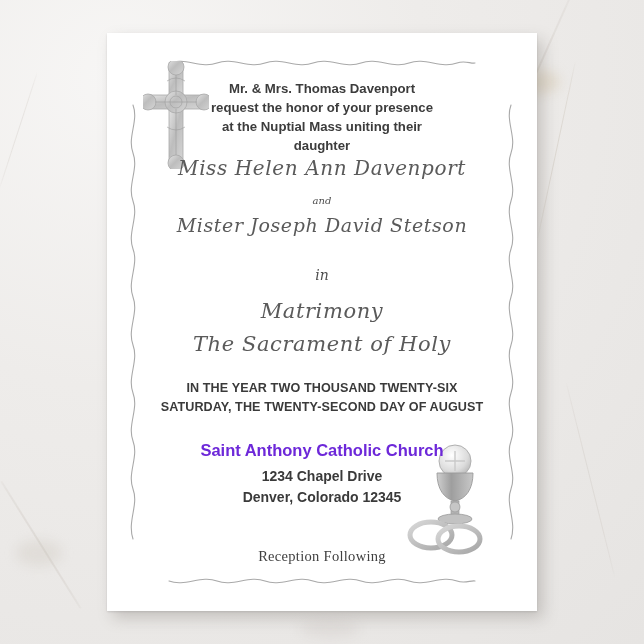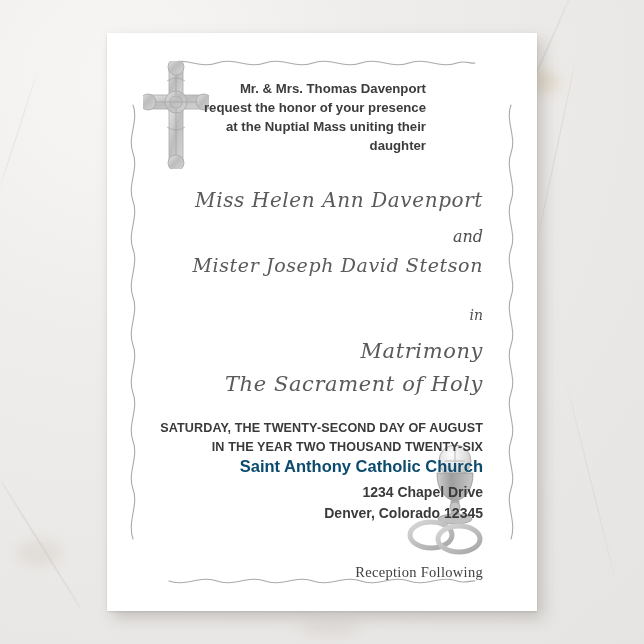--- a/index.html
+++ b/index.html
@@ -62,24 +62,24 @@
     pointer-events: none;
   }
   .sq-left { left: 18px; top: 70px; }
   .sq-right { right: 18px; top: 70px; }
   .sq-top { left: 60px; top: 22px; }
   .sq-bottom { left: 60px; bottom: 22px; }
 
   
   .content {
     position: absolute;
-    left: 30px;
+    left: 42px;
     top: 42px;
     width: 346px;
-    text-align: right;
+    text-align: center;
     color: #4a4a4a;
   }
 
   .para-header {
     font-family: "Liberation Sans", sans-serif;
     font-size: 13.2px;
     line-height: 19px;
     font-weight: 700;
     color: #3c3c3c;
     margin: 0 auto;
@@ -89,27 +89,26 @@
 
   .script {
     font-family: "DejaVu Serif", serif;
     font-style: italic;
     color: #5a5a5a;
     letter-spacing: 0.6px;
   }
 
   .bride {
     font-size: 20px;
-    margin-top: 32px;
     line-height: 26px;
   }
   .and {
     font-family: "DejaVu Serif", serif;
     font-style: italic;
-    font-size: 16px;
+    font-size: 10px;
     color: #4e4e4e;
     margin-top: 14px;
   }
   .groom {
     font-size: 19px;
     margin-top: 6px;
     line-height: 26px;
   }
   .son-line {
     font-family: "Liberation Sans", sans-serif;
@@ -136,21 +135,22 @@
     font-weight: 700;
     color: #3a3a3a;
     line-height: 19px;
     margin-top: 18px;
     letter-spacing: 0.1px;
   }
   .church {
     font-family: "Liberation Sans", sans-serif;
     font-size: 16.5px;
     font-weight: 700;
-    color: #0c4a6e;
+    color: #6d28d9;
+    margin-top: 24px;
   }
   .addr {
     font-family: "Liberation Sans", sans-serif;
     font-size: 14px;
     font-weight: 700;
     color: #3a3a3a;
     line-height: 21px;
     margin-top: 6px;
   }
   .reception {
@@ -289,22 +289,22 @@
 
 
       <div class="in-word">in</div>
 
       <div class="script sacrament">
         <div>Matrimony</div>
         <div>The Sacrament of Holy</div>
       </div>
 
       <div class="date-line">
+        <div>IN THE YEAR TWO THOUSAND TWENTY-SIX</div>
         <div>SATURDAY, THE TWENTY-SECOND DAY OF AUGUST</div>
-        <div>IN THE YEAR TWO THOUSAND TWENTY-SIX</div>
       </div>
 
       <div class="church">Saint Anthony Catholic Church</div>
 
       <div class="addr">
         <div>1234 Chapel Drive</div>
         <div>Denver, Colorado 12345</div>
       </div>
 
       <div class="reception">Reception Following</div>

